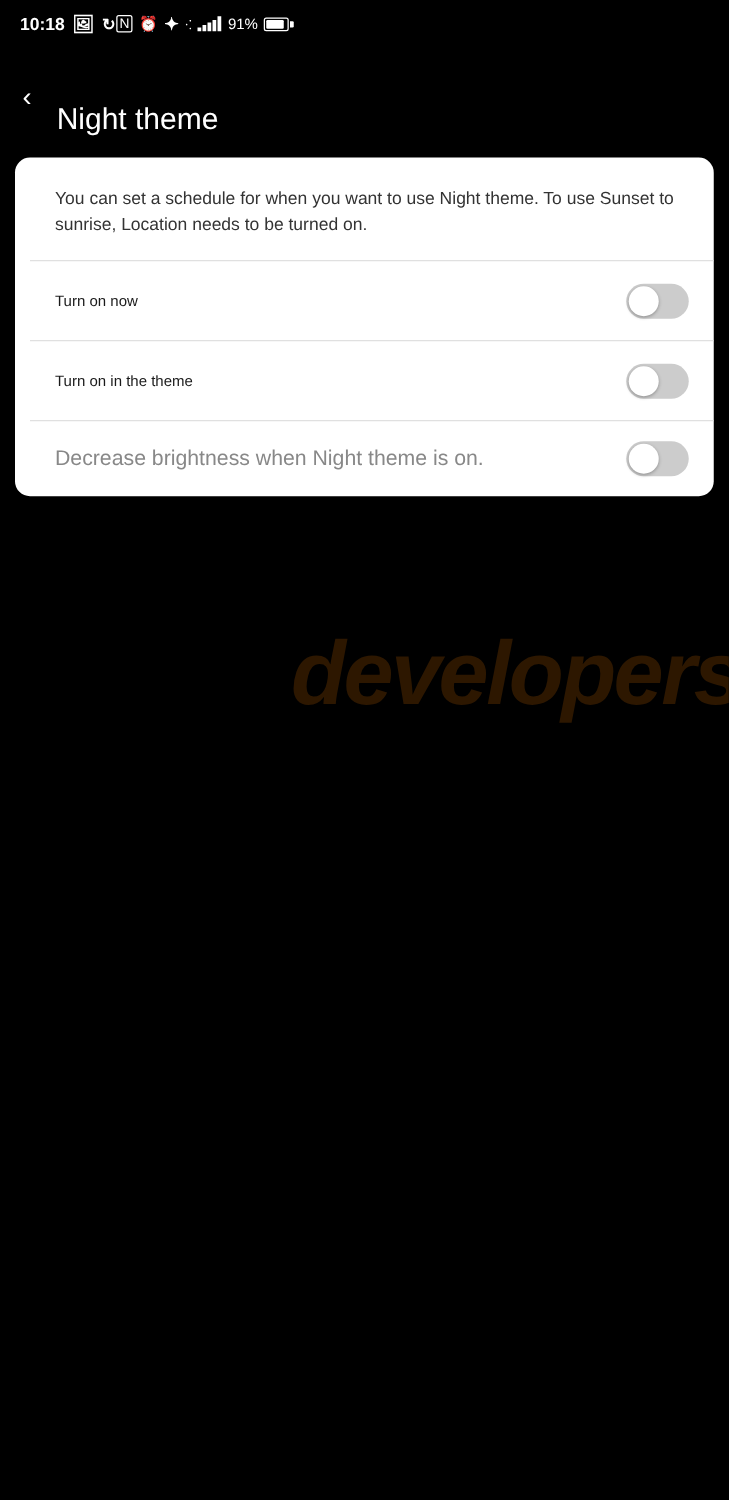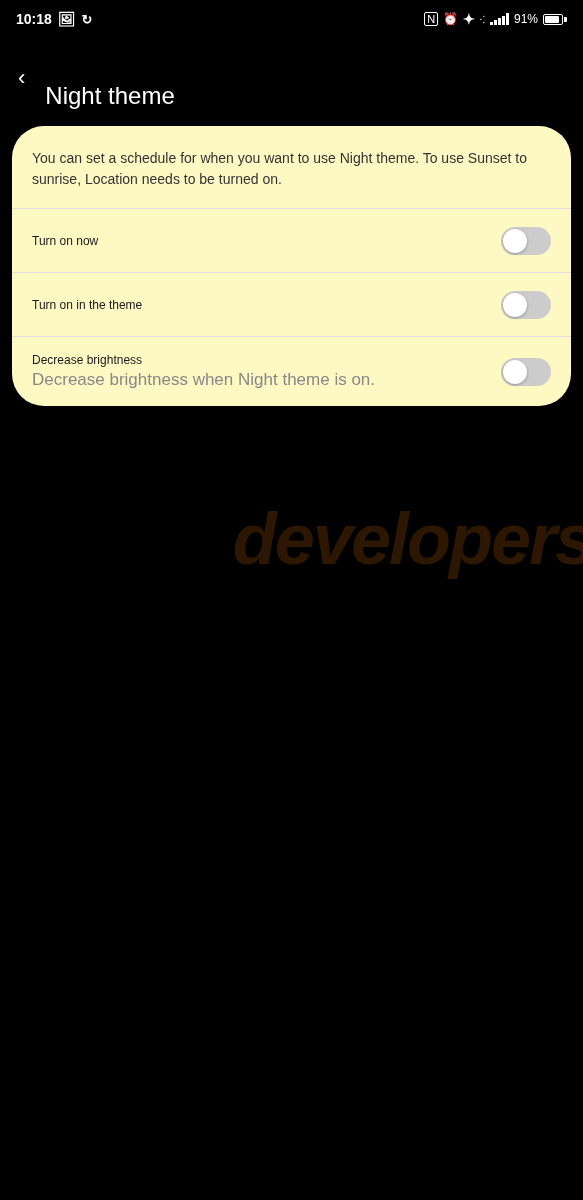--- a/index.html
+++ b/index.html
@@ -10,21 +10,21 @@
       height: 1200px;
       background: #000;
       font-family: 'Segoe UI', Arial, sans-serif;
       overflow: hidden;
       position: relative;
     }
 
     
     .status-bar {
       display: flex;
-      justify-content: space-between;
+      justify-content: flex-start;
       align-items: center;
       padding: 6px 16px 4px 16px;
       height: 36px;
     }
 
     .status-left {
       display: flex;
       align-items: center;
       gap: 6px;
       color: #fff;
@@ -58,24 +58,25 @@
 
     .header-title {
       color: #fff;
       font-size: 24px;
       font-weight: 400;
       margin-top: 36px;
     }
 
     
     .card {
-      background: #fef9c3;
-      border-radius: 32px;
+      background: #ffffff;
+      border-radius: 12px;
       margin: 0 12px;
       overflow: hidden;
+      padding-left: 12px;
     }
 
     
     .info-text {
       padding: 22px 20px 18px 20px;
       font-size: 14px;
       color: #333;
       line-height: 1.5;
       border-bottom: 1px solid #e0e0e0;
     }
@@ -249,21 +250,20 @@
         <div class="toggle"></div>
       </div>
       <div class="setting-row">
         <div class="setting-label-group">
           <span class="setting-label">Turn on in the theme</span>
         </div>
         <div class="toggle"></div>
       </div>
       <div class="setting-row">
         <div class="setting-label-group">
-          <span class="setting-label">Decrease brightness</span>
           <span class="setting-sublabel">Decrease brightness when Night theme is on.</span>
         </div>
         <div class="toggle"></div>
       </div>
     </div>
 
 </div>
 
 <div class="watermark">developers</div>
 

